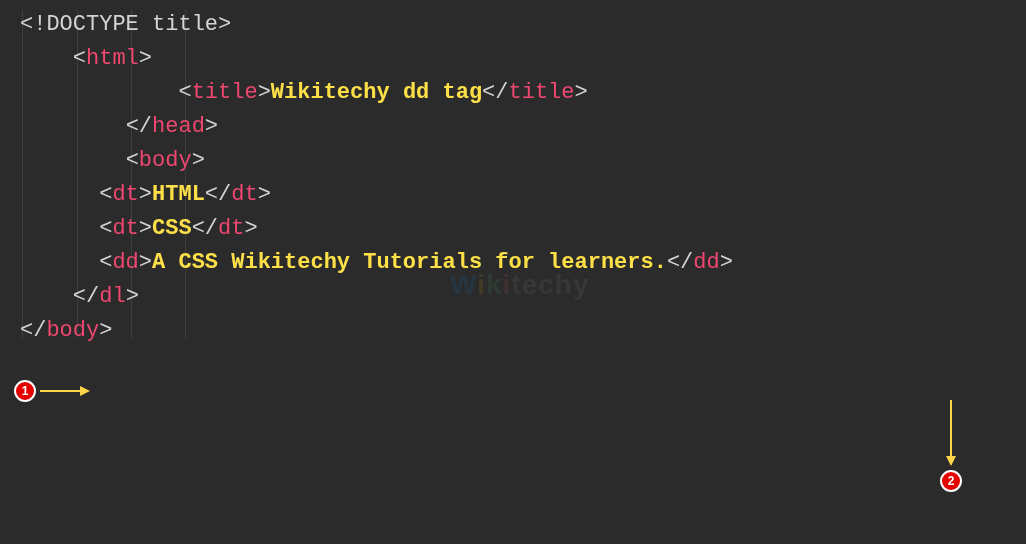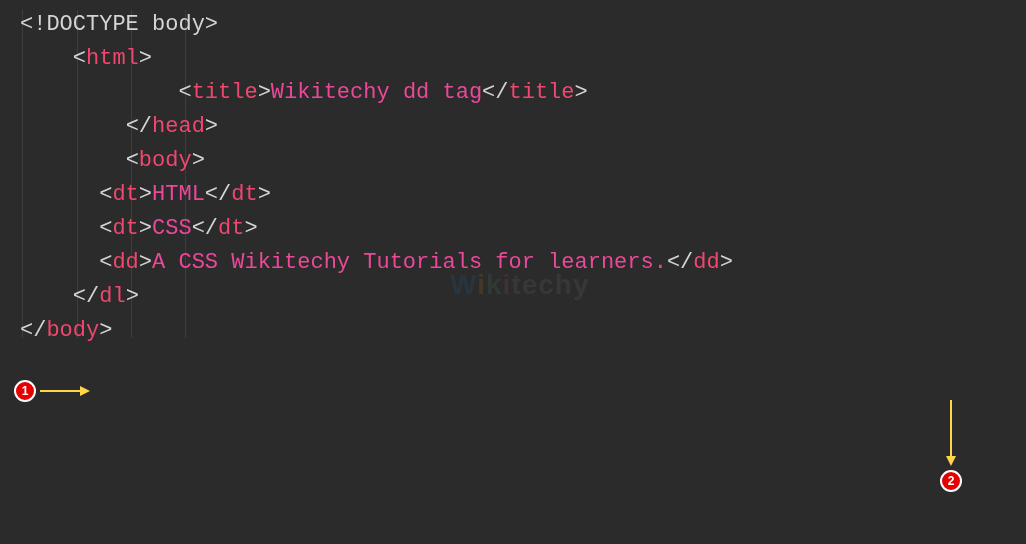--- a/index.html
+++ b/index.html
@@ -21,21 +21,21 @@
 .guides {
   position: absolute;
   top: 0; left: 0; width: 100%; height: 100%;
   pointer-events: none;
 }
 .guide { position: absolute; top: 10px; bottom: 10px; width: 1px; background: rgba(120,120,120,0.25); }
 .line { white-space: pre; position: relative; }
 .bracket, .punc { color: #d4d4d4; }
 .tag { color: #ef476f; }
 .doctype { color: #d4d4d4; }
-.text { color: #ec4899; }
+.text { color: #fde047; font-weight: bold; }
 .watermark {
   position: absolute;
   left: 450px; top: 268px;
   font-family: Arial, sans-serif;
   font-size: 28px;
   font-weight: 700;
   color: rgba(255,255,255,0.06);
   letter-spacing: 1px;
   pointer-events: none;
 }
@@ -86,21 +86,21 @@
     <div class="guide" style="left:22px"></div>
     <div class="guide" style="left:77px"></div>
     <div class="guide" style="left:131px"></div>
     <div class="guide" style="left:185px"></div>
   </div>
 
   <div class="watermark">
     <span class="wm-a">W</span><span class="wm-b">i</span><span class="wm-c">k</span><span class="wm-d">i</span><span>techy</span>
   </div>
 
-  <div class="line"><span class="bracket">&lt;</span><span class="doctype">!DOCTYPE body</span><span class="bracket">&gt;</span></div>
+  <div class="line"><span class="bracket">&lt;</span><span class="doctype">!DOCTYPE title</span><span class="bracket">&gt;</span></div>
 
   <div class="line">    <span class="bracket">&lt;</span><span class="tag">html</span><span class="bracket">&gt;</span></div>
 
 
   <div class="line">            <span class="bracket">&lt;</span><span class="tag">title</span><span class="bracket">&gt;</span><span class="text">Wikitechy dd tag</span><span class="bracket">&lt;/</span><span class="tag">title</span><span class="bracket">&gt;</span></div>
 
   <div class="line">        <span class="bracket">&lt;/</span><span class="tag">head</span><span class="bracket">&gt;</span></div>
 
   <div class="line">        <span class="bracket">&lt;</span><span class="tag">body</span><span class="bracket">&gt;</span></div>
 

